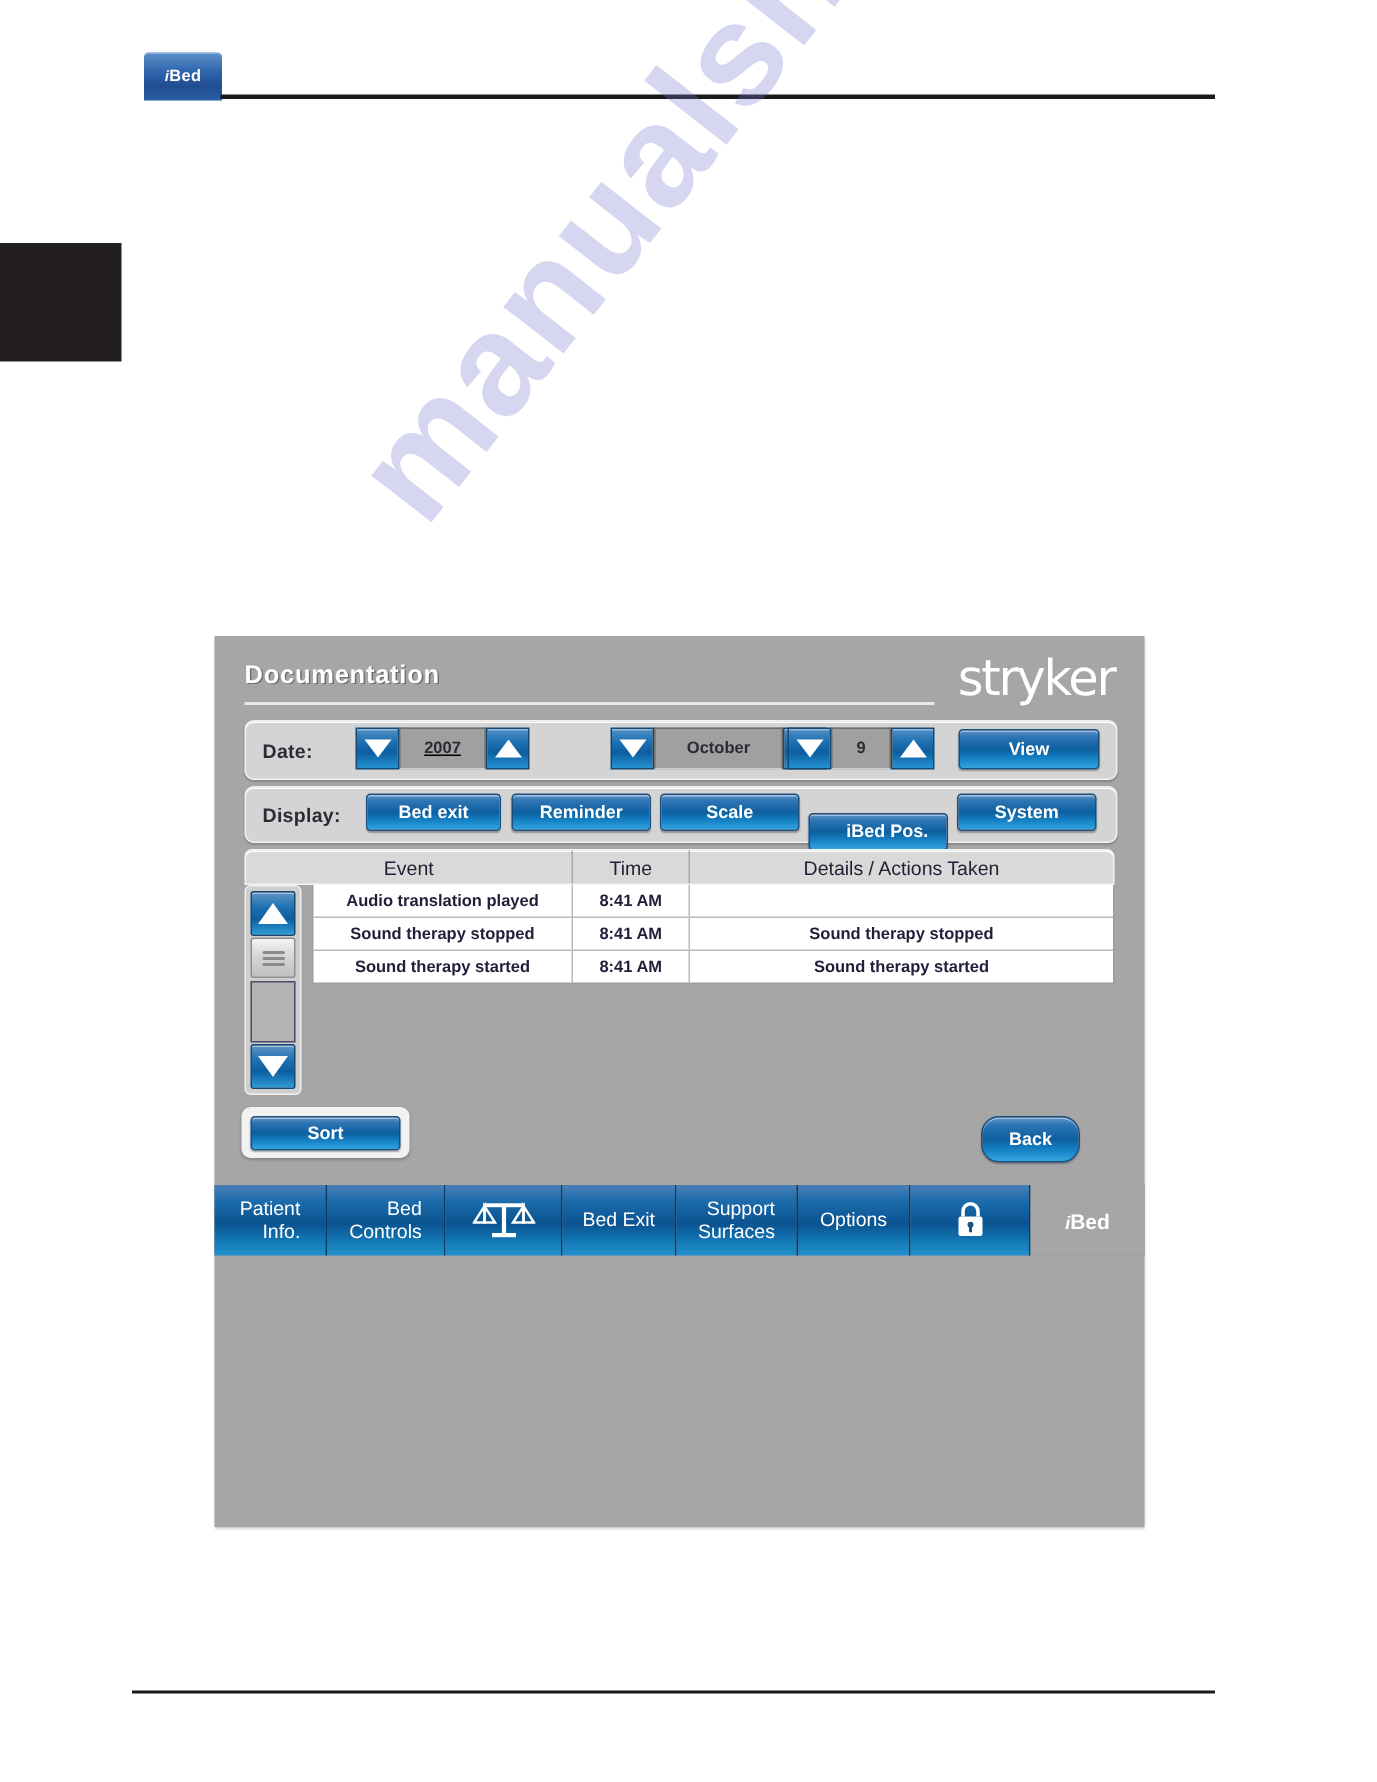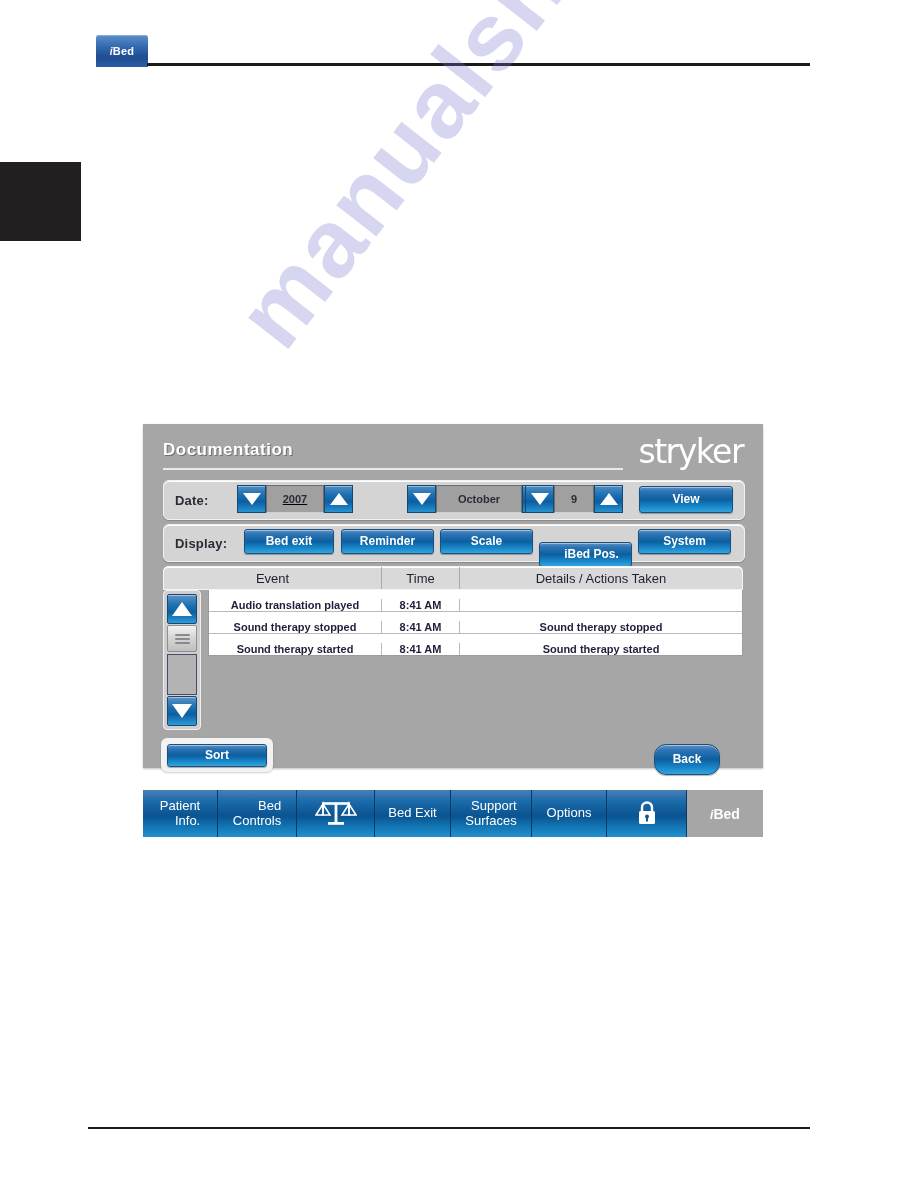--- a/index.html
+++ b/index.html
@@ -82,21 +82,21 @@
     white-space: nowrap;
     letter-spacing: 2px;
   }
 
   
   #device {
     position: absolute;
     left: 143px;
     top: 424px;
     width: 620px;
-    height: 344px;
+    height: 594px;
     background: #a6a6a6;
     box-shadow: 0 1px 2px rgba(0,0,0,.25);
     z-index: 2;
   }
 
   
   #title-row {
     position: absolute;
     left: 0; top: 0;
     width: 620px; height: 56px;
@@ -222,21 +222,21 @@
   .th.c3 { flex: 1; }
 
   #tbody {
     position: absolute;
     left: 45px; top: 24px;
     width: 535px;
     border: 1px solid #9c9c9c;
     border-top: none;
     box-sizing: border-box;
   }
-  .trow { display: flex; height: 21px; background: #ffffff; border-bottom: 1px solid #b9b9b9; align-items: flex-end; }
+  .trow { display: flex; height: 21px; background: #ffffff; border-bottom: 1px solid #b9b9b9; }
   .trow:last-child { border-bottom: none; }
   .td {
     display: flex; align-items: center; justify-content: center;
     font-size: 11px; font-weight: bold; color: #1f1f3a;
     box-sizing: border-box;
   }
   .td.c1 { width: 173px; border-right: 1px solid #b9b9b9; }
   .td.c2 { width: 78px;  border-right: 1px solid #b9b9b9; }
   .td.c3 { flex: 1; }
 

